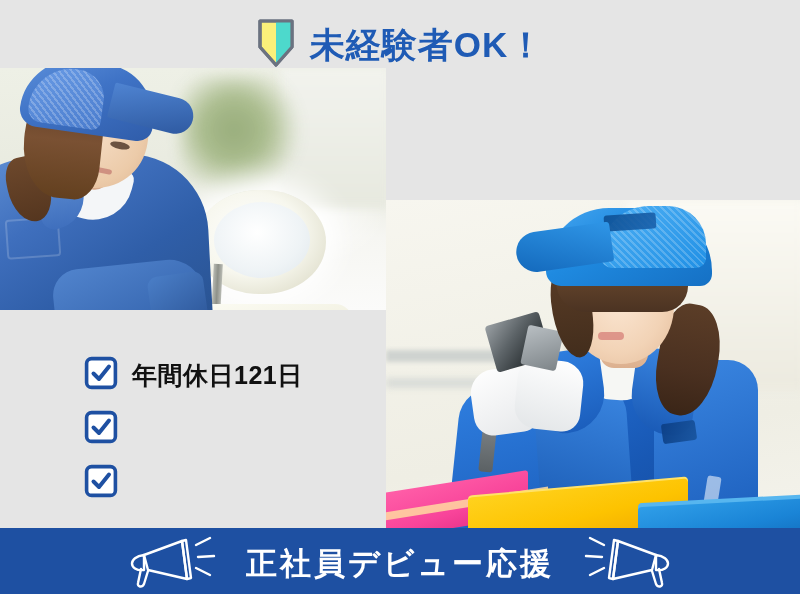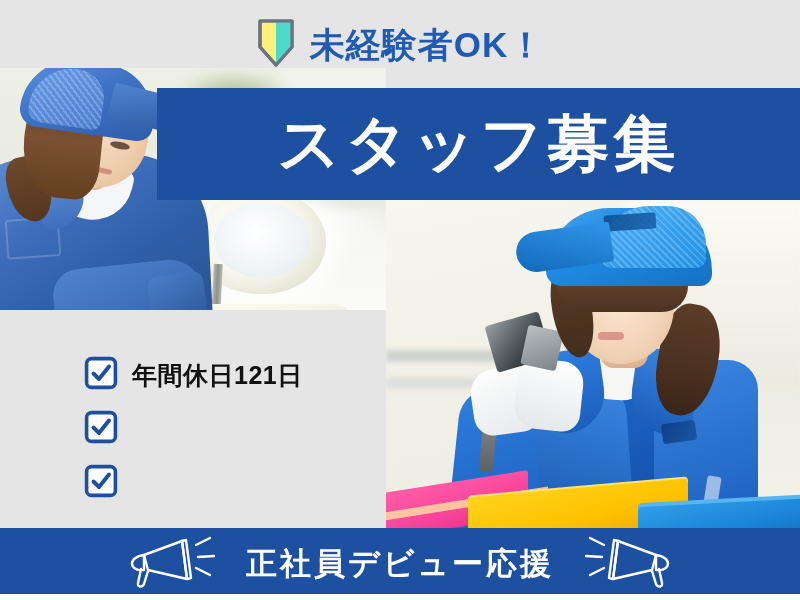--- a/index.html
+++ b/index.html
@@ -454,23 +454,20 @@
     <span>
       <svg width="40" height="52" viewBox="0 0 40 52" aria-hidden="true">
         <path d="M4 4 H36 V30 L20 48 L4 30 Z" fill="#faf07a" stroke="#6b7280" stroke-width="3.2" stroke-linejoin="round"></path>
         <path d="M20 4 H36 V30 L20 48 Z" fill="#4dd9cc"></path>
         <path d="M4 4 H36 V30 L20 48 L4 30 Z" fill="none" stroke="#6b7280" stroke-width="3.2" stroke-linejoin="round"></path>
       </svg>
     </span>
     <span id="headline-text">未経験者OK！</span>
   </div>
 
-  <div id="main-band">
-    <span id="main-band-text">スタッフ募集</span>
-  </div>
 
   <div id="features">
 
     <div class="feature-row">
       <span>
         <svg width="34" height="34" viewBox="0 0 34 34" aria-hidden="true">
           <rect x="2.6" y="2.6" width="28.8" height="28.8" rx="5" ry="5" fill="#ffffff" stroke="#1e50a2" stroke-width="3.6"></rect>
           <path d="M9.5 17.5 L15 23 L25 10.5" fill="none" stroke="#1e50a2" stroke-width="4" stroke-linecap="round" stroke-linejoin="round"></path>
         </svg>
       </span>

